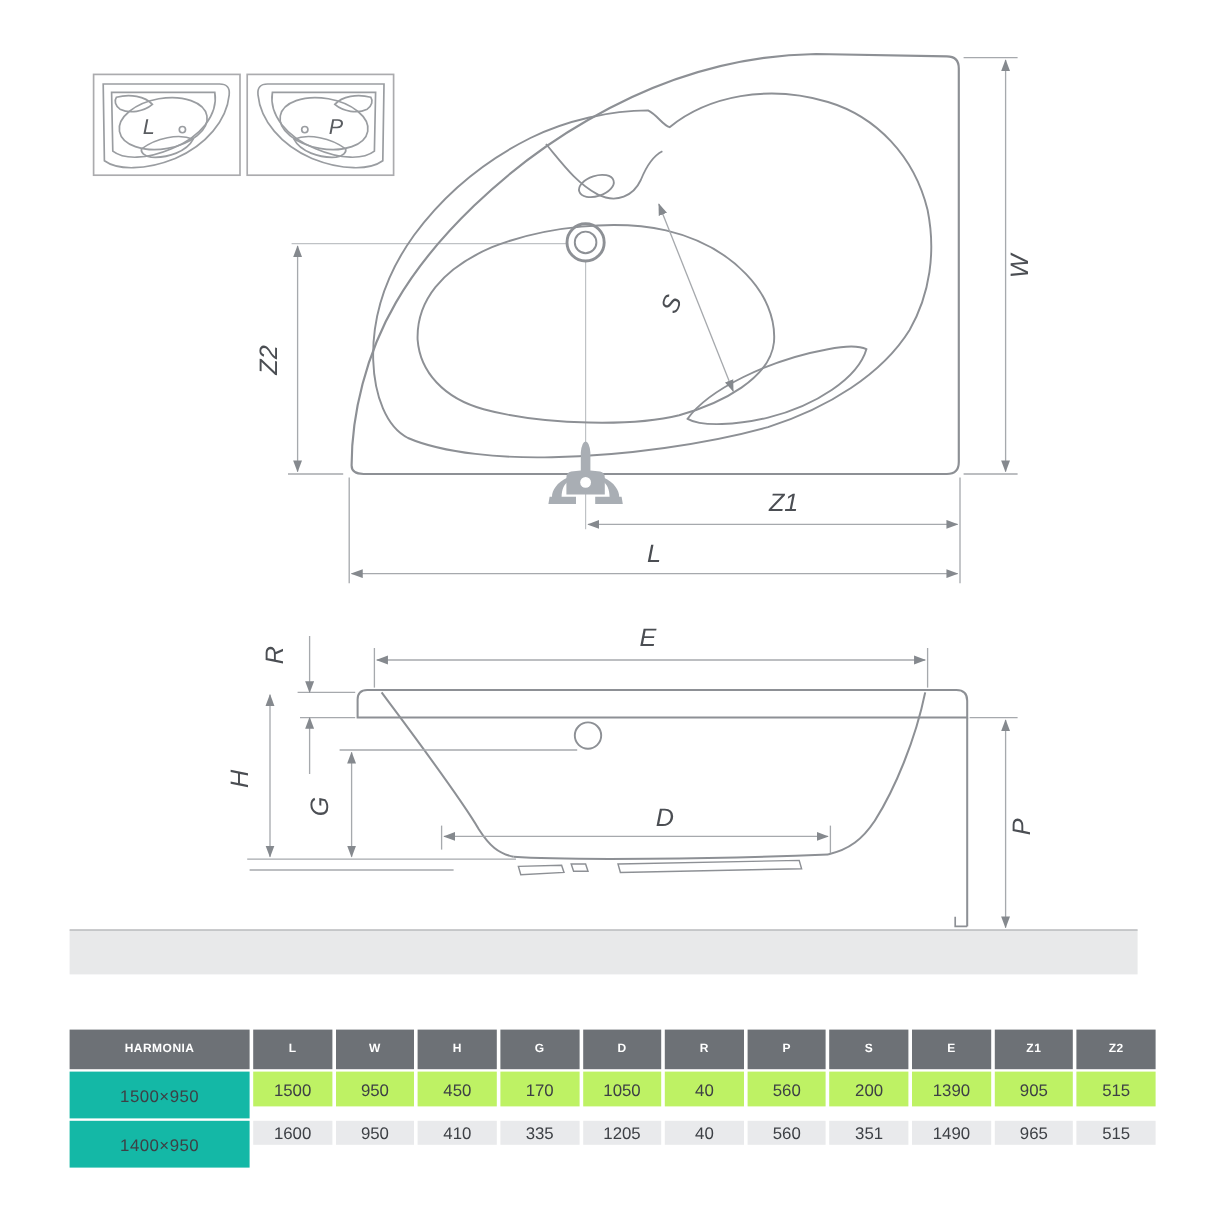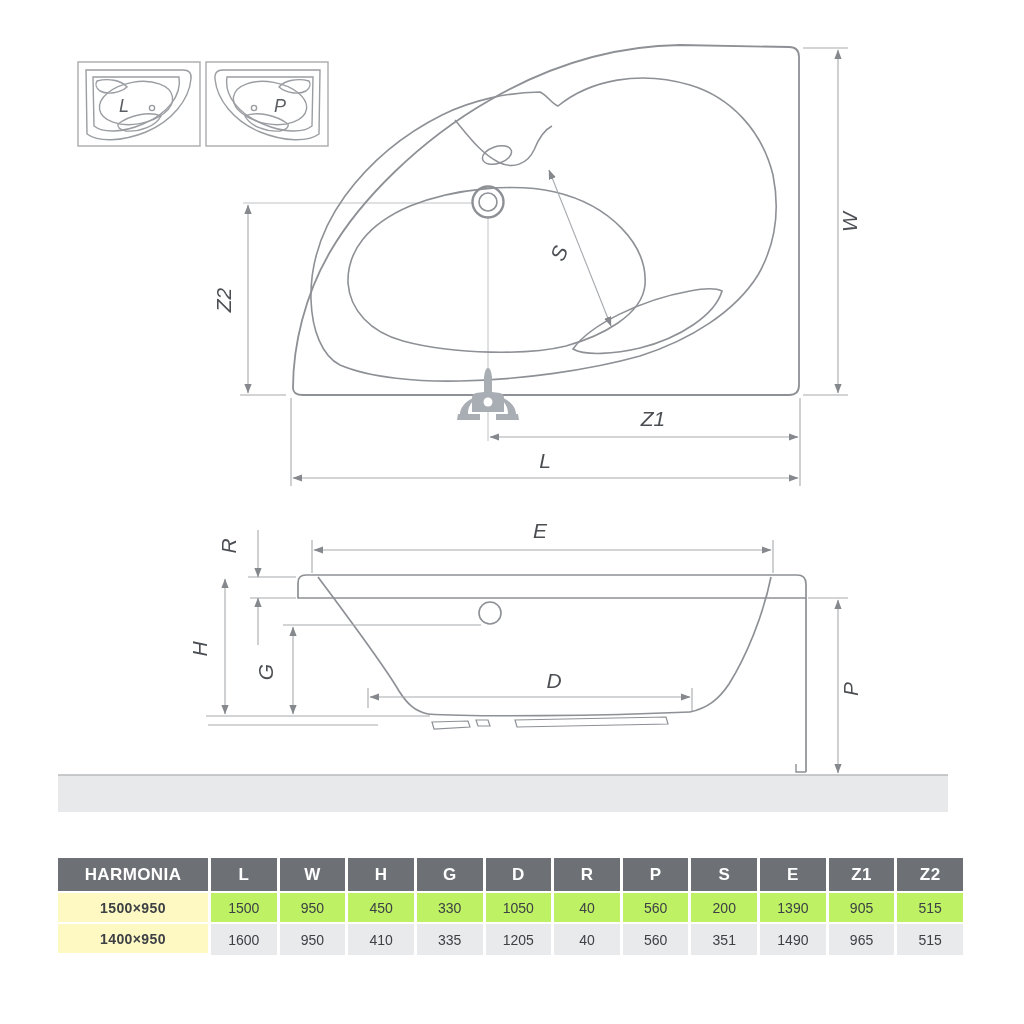--- a/index.html
+++ b/index.html
@@ -23,27 +23,27 @@
     grid-template-columns:150px repeat(11,1fr);
     column-gap:3px;row-gap:2px;
     background:#ffffff;
   }
   .spec-table .cell{
     display:flex;align-items:center;justify-content:center;
     font-size:14px;color:#3d4045;
   }
   .spec-table .head{
     background:#6d7176;color:#ffffff;font-weight:700;
-    height:33px;font-size:17px;letter-spacing:.4px;
+    height:33px;font-size:10px;letter-spacing:.4px;
   }
   .spec-table .sizecol{
-    background:#fef9c3;font-weight:700;height:29px;letter-spacing:.4px;
+    background:#14b8a6;font-weight:400;height:39px;letter-spacing:.4px;
   }
   .spec-table .r0{background:#bef264;height:29px;}
-  .spec-table .r1{background:#e9eaec;height:31px;}
+  .spec-table .r1{background:#e9eaec;height:20px;}
 </style>
 </head>
 <body>
 
 <svg id="drawing" width="1024" height="852" viewBox="0 0 1024 852">
   <defs>
     <marker id="ah" viewBox="0 0 8 6" refX="7.5" refY="3" markerWidth="9" markerHeight="7" orient="auto-start-reverse">
       <path d="M0 0 L8 3 L0 6 Z" fill="#85898e"></path>
     </marker>
   </defs>
@@ -193,21 +193,21 @@
   <div class="cell head">P</div>
   <div class="cell head">S</div>
   <div class="cell head">E</div>
   <div class="cell head">Z1</div>
   <div class="cell head">Z2</div>
 
   <div class="cell sizecol">1500×950</div>
   <div class="cell r0">1500</div>
   <div class="cell r0">950</div>
   <div class="cell r0">450</div>
-  <div class="cell r0">330</div>
+  <div class="cell r0">170</div>
   <div class="cell r0">1050</div>
   <div class="cell r0">40</div>
   <div class="cell r0">560</div>
   <div class="cell r0">200</div>
   <div class="cell r0">1390</div>
   <div class="cell r0">905</div>
   <div class="cell r0">515</div>
 
   <div class="cell sizecol">1400×950</div>
   <div class="cell r1">1600</div>

